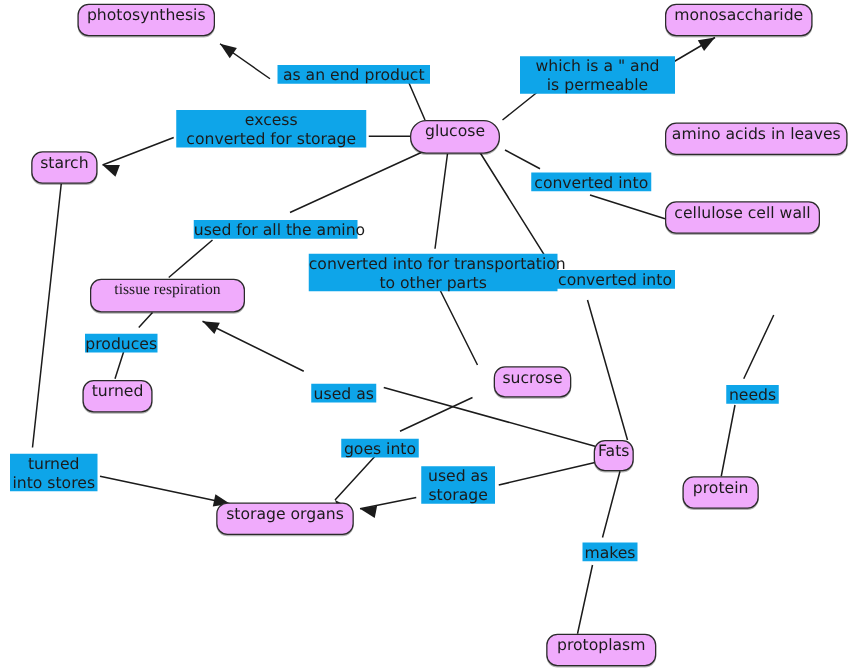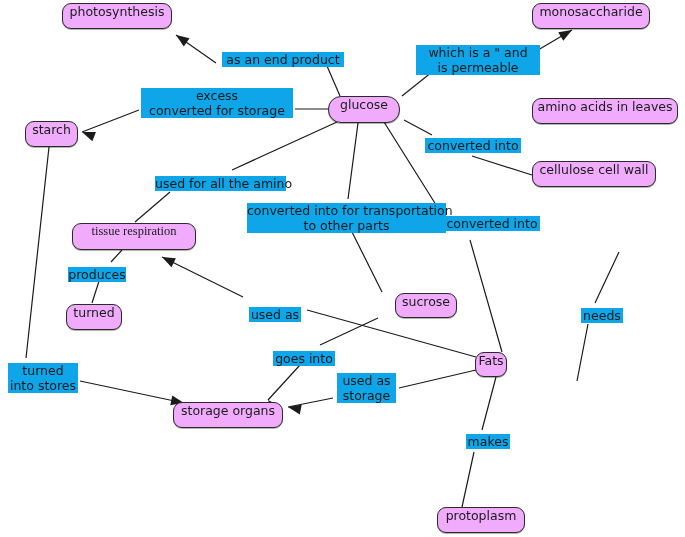--- a/index.html
+++ b/index.html
@@ -118,19 +118,22 @@
     </div>
     <div class="node" style="left: 355px; top: 293px; width: 62px; height: 25px; margin-left: 40px;">
       <span>sucrose</span>
     </div>
     <div class="node" style="left: 66px; top: 304px; width: 56px; height: 26px;">
       <span>turned</span>
     </div>
     <div class="node" style="left: 475px; top: 352px; width: 32px; height: 25px;">
       <span>Fats</span>
     </div>
+    <div class="node" style="left: 546px; top: 381px; width: 61px; height: 26px;">
+      <span>protein</span>
+    </div>
     <div class="node" style="left: 173px; top: 402px; width: 110px; height: 26px;">
       <span>storage organs</span>
     </div>
     <div class="node" style="left: 437px; top: 507px; width: 88px; height: 26px;">
       <span>protoplasm</span>
     </div>
   </div>
 
 </body></html>

